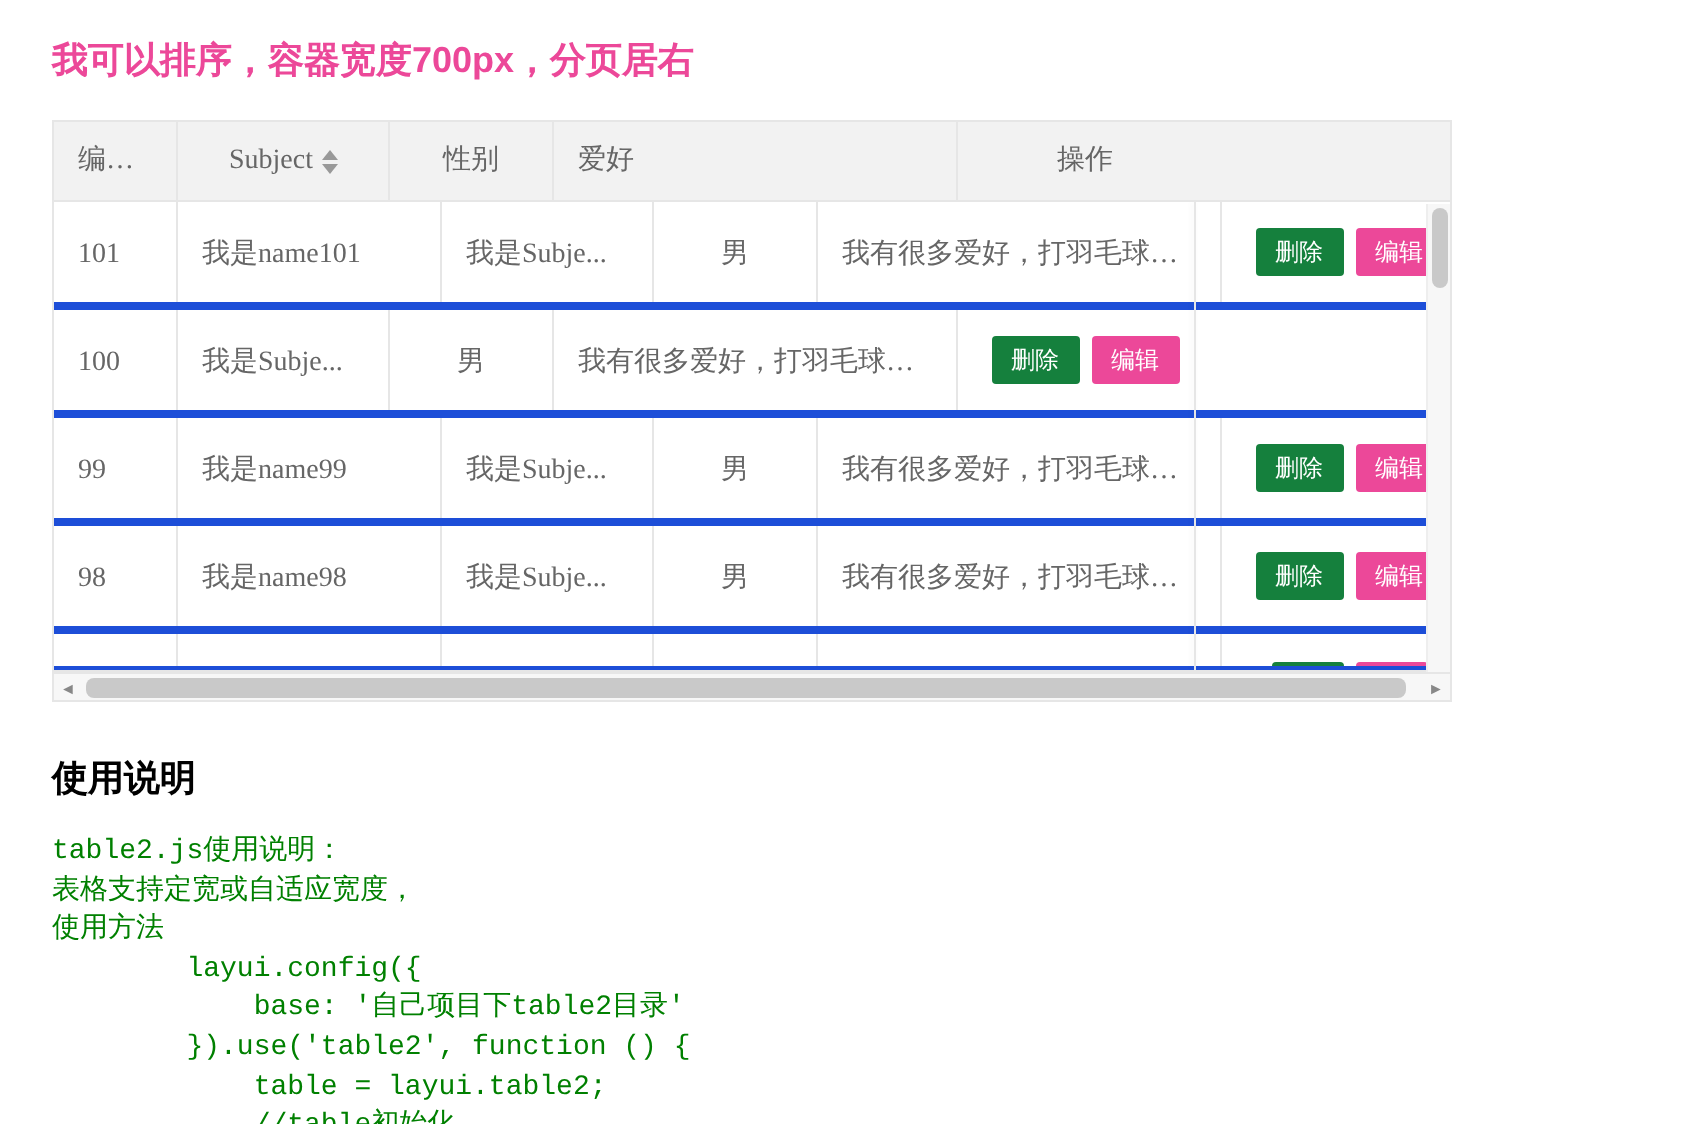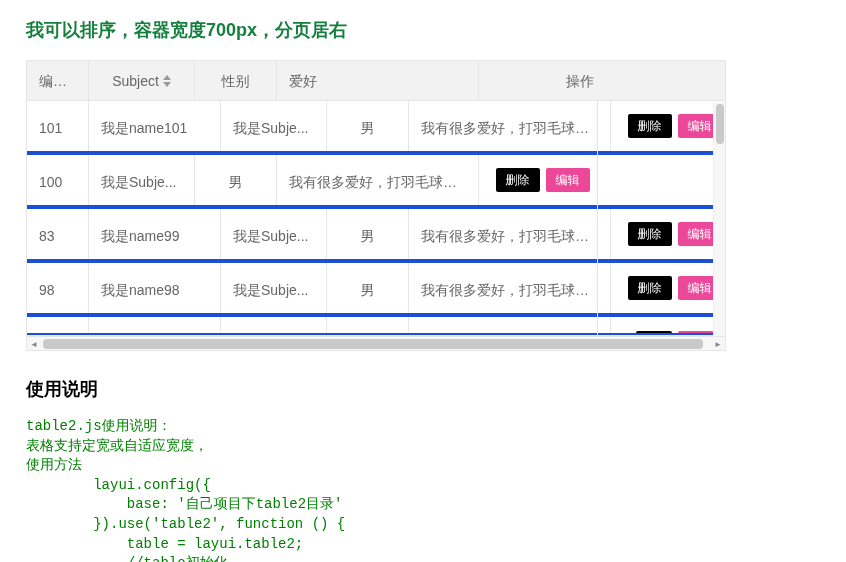--- a/index.html
+++ b/index.html
@@ -9,58 +9,59 @@
     font-family: "Microsoft YaHei", Arial, sans-serif;
     font-size: 14px;
     color: #333;
     background: #fff;
     width: 846px;
   }
   h2.page-title {
     font-size: 18px;
     font-weight: bold;
     margin: 18px 0 18px 0;
-    color: #15803d;
+    color: #ec4899;
   }
   .table-wrap {
     width: 700px;
     border: 1px solid #e6e6e6;
     position: relative;
   }
   .table-head {
     display: flex;
     background: #f2f2f2;
     border-bottom: 1px solid #e6e6e6;
     height: 40px;
     line-height: 40px;
   }
   .th, .td {
     padding: 0 12px;
     border-right: 1px solid #e6e6e6;
     overflow: hidden;
     white-space: nowrap;
     text-overflow: ellipsis;
     flex-shrink: 0;
+    font-family: Liberation Serif, serif;
   }
   .th { color: #666; font-weight: normal; text-align: center; position:relative;}
   .th .sort-wrap { display:inline-flex; align-items:center; justify-content:flex-end; gap:4px;}
   .sort-icon {
     display:inline-flex; flex-direction:column; line-height:4px; vertical-align:middle;
   }
   .sort-icon span {
     width:0;height:0;border-left:4px solid transparent;border-right:4px solid transparent;
   }
   .sort-icon .up { border-bottom:5px solid #999; margin-bottom:2px;}
   .sort-icon .down { border-top:5px solid #999;}
   .col-id { width: 62px; }
   .col-name { width: 132px; text-align:center;}
   .col-subj { width: 106px; text-align:center;}
   .col-sex { width: 82px; text-align:center;}
   .col-hobby { width: 202px; text-align:left;}
-  .col-op { width: 127px; text-align:right; border-right:none;}
+  .col-op { width: 127px; text-align:center; border-right:none;}
   .table-body {
     height: 234px;
     overflow: hidden;
     position: relative;
   }
   .row {
     display: flex;
     height: 54px;
     line-height: 54px;
     border-bottom: 4px solid #1d4ed8;
@@ -76,21 +77,21 @@
   }
   .btn {
     display:inline-block;
     height:24px; line-height:24px;
     padding: 0 10px;
     font-size: 12px;
     color:#fff;
     border-radius:2px;
     cursor:pointer;
   }
-  .btn-del { background:#000000;}
+  .btn-del { background:#15803d;}
   .btn-edit { background:#ec4899;}
   
   .fixed-right-border {
     position:absolute; right:127px; top:0; bottom:0; width:1px; background:#e6e6e6;
     box-shadow: -1px 0 3px rgba(0,0,0,0.06);
   }
   
   .vscroll {
     position:absolute; right:0; top:41px; width:12px; height:234px;
     background:#f7f7f7; border-left:1px solid #eee;
@@ -166,21 +167,21 @@
       <div class="td col-id">100</div>
       <div class="td col-subj">我是Subje...</div>
       <div class="td col-sex">男</div>
       <div class="td col-hobby">我有很多爱好，打羽毛球，打...</div>
       <div class="td col-op">
         <span class="btn btn-del">删除</span>
         <span class="btn btn-edit">编辑</span>
       </div>
     </div>
     <div class="row">
-      <div class="td col-id">83</div>
+      <div class="td col-id">99</div>
       <div class="td col-name">我是name99</div>
       <div class="td col-subj">我是Subje...</div>
       <div class="td col-sex">男</div>
       <div class="td col-hobby">我有很多爱好，打羽毛球，打...</div>
       <div class="td col-op">
         <span class="btn btn-del">删除</span>
         <span class="btn btn-edit">编辑</span>
       </div>
     </div>
     <div class="row">

